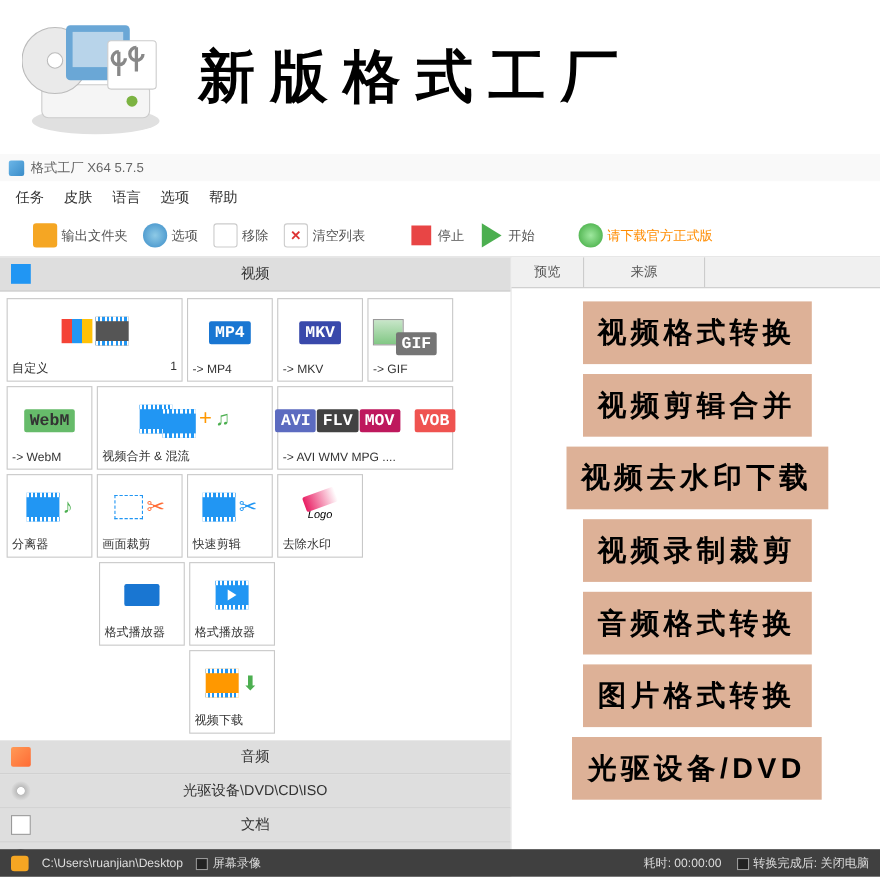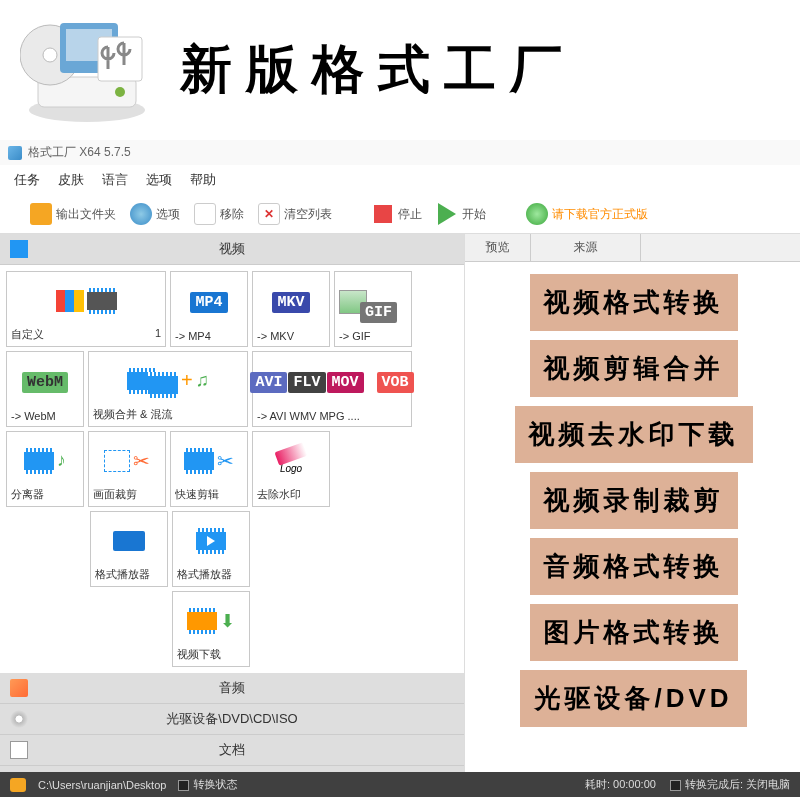--- a/index.html
+++ b/index.html
@@ -298,20 +298,20 @@
         <div class="feature">音频格式转换</div>
         <div class="feature">图片格式转换</div>
         <div class="feature">光驱设备/DVD</div>
       </div>
     </div>
   </div>
 
   <div class="statusbar">
     <div class="tb-icon ic-folder" style="width:16px;height:14px"></div>
     <span>C:\Users\ruanjian\Desktop</span>
-    <span><span class="cb"></span><span>转换状态</span></span>
+    <span><span class="cb"></span><span>屏幕录像</span></span>
     <div class="sb-r">
       <span>耗时: 00:00:00</span>
       <span><span class="cb"></span><span>转换完成后: 关闭电脑</span></span>
     </div>
   </div>
 
 </div>
 
 </body></html>

